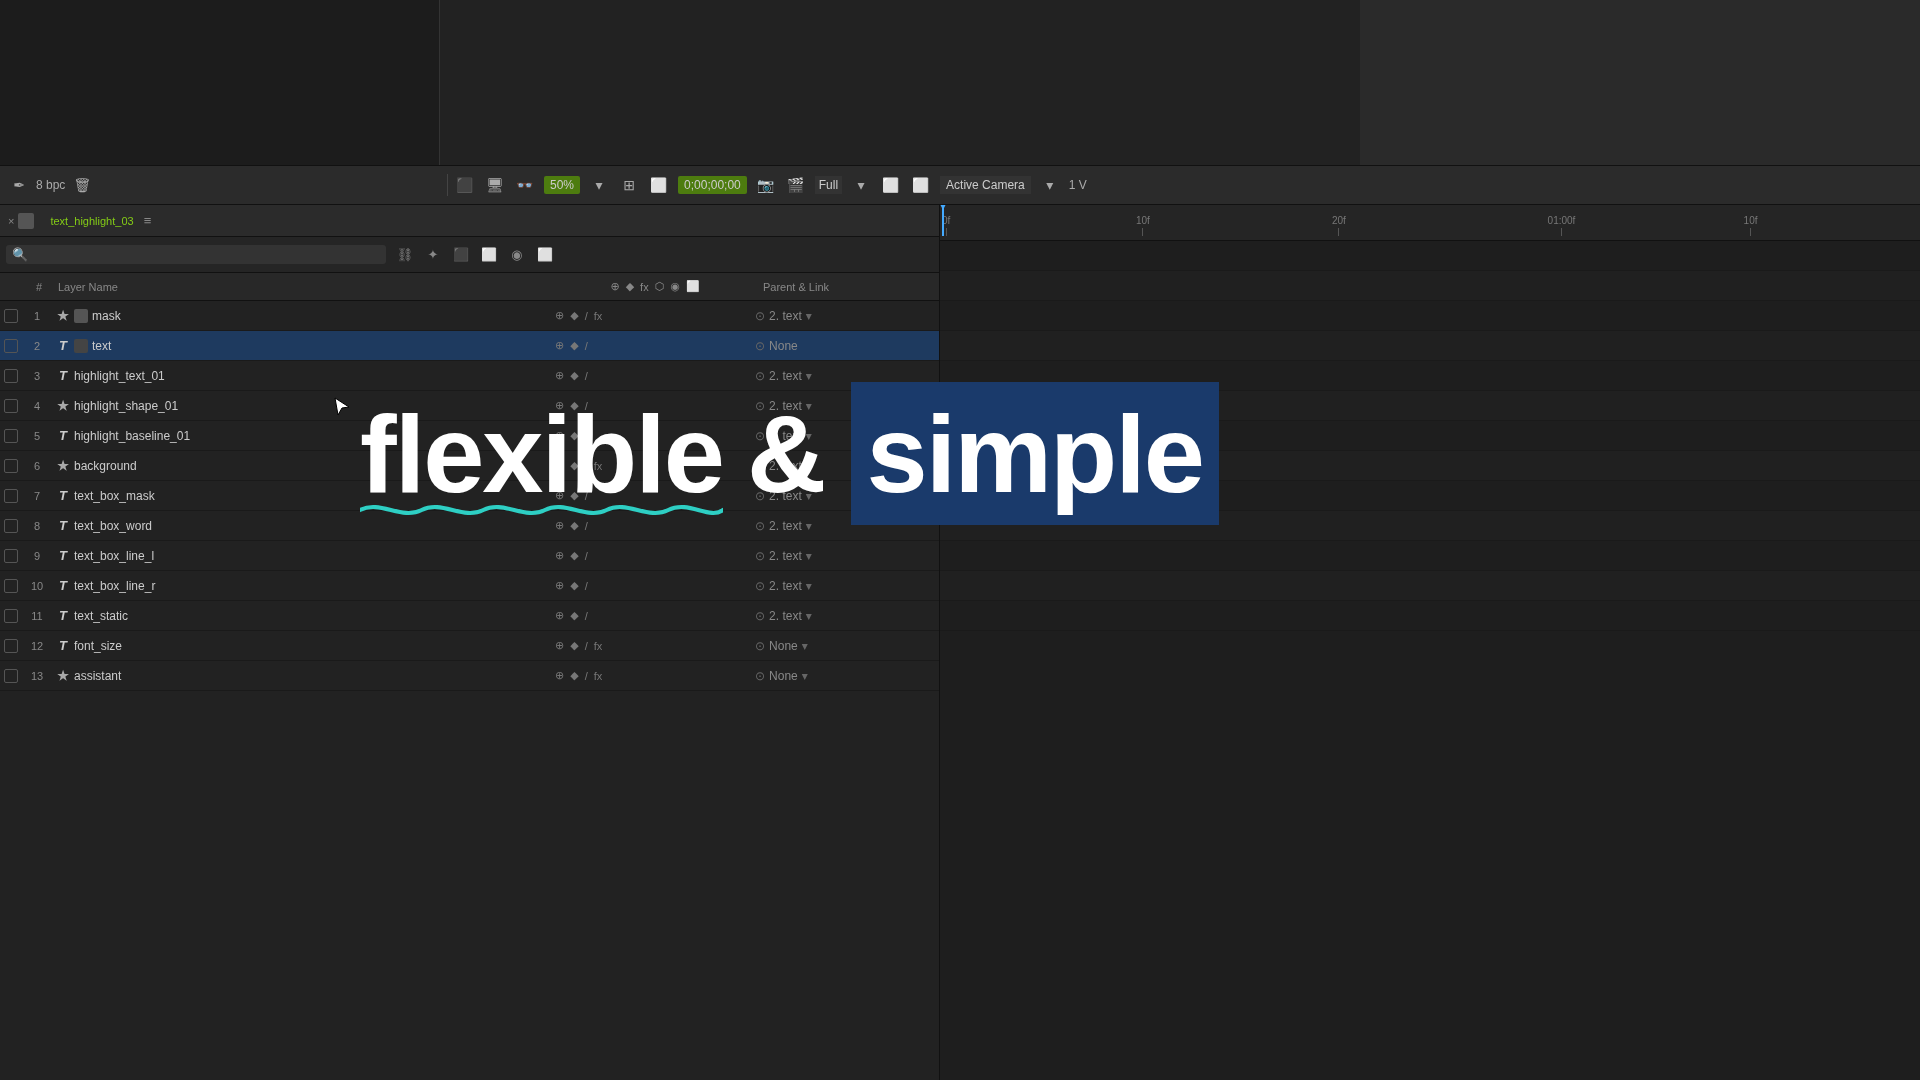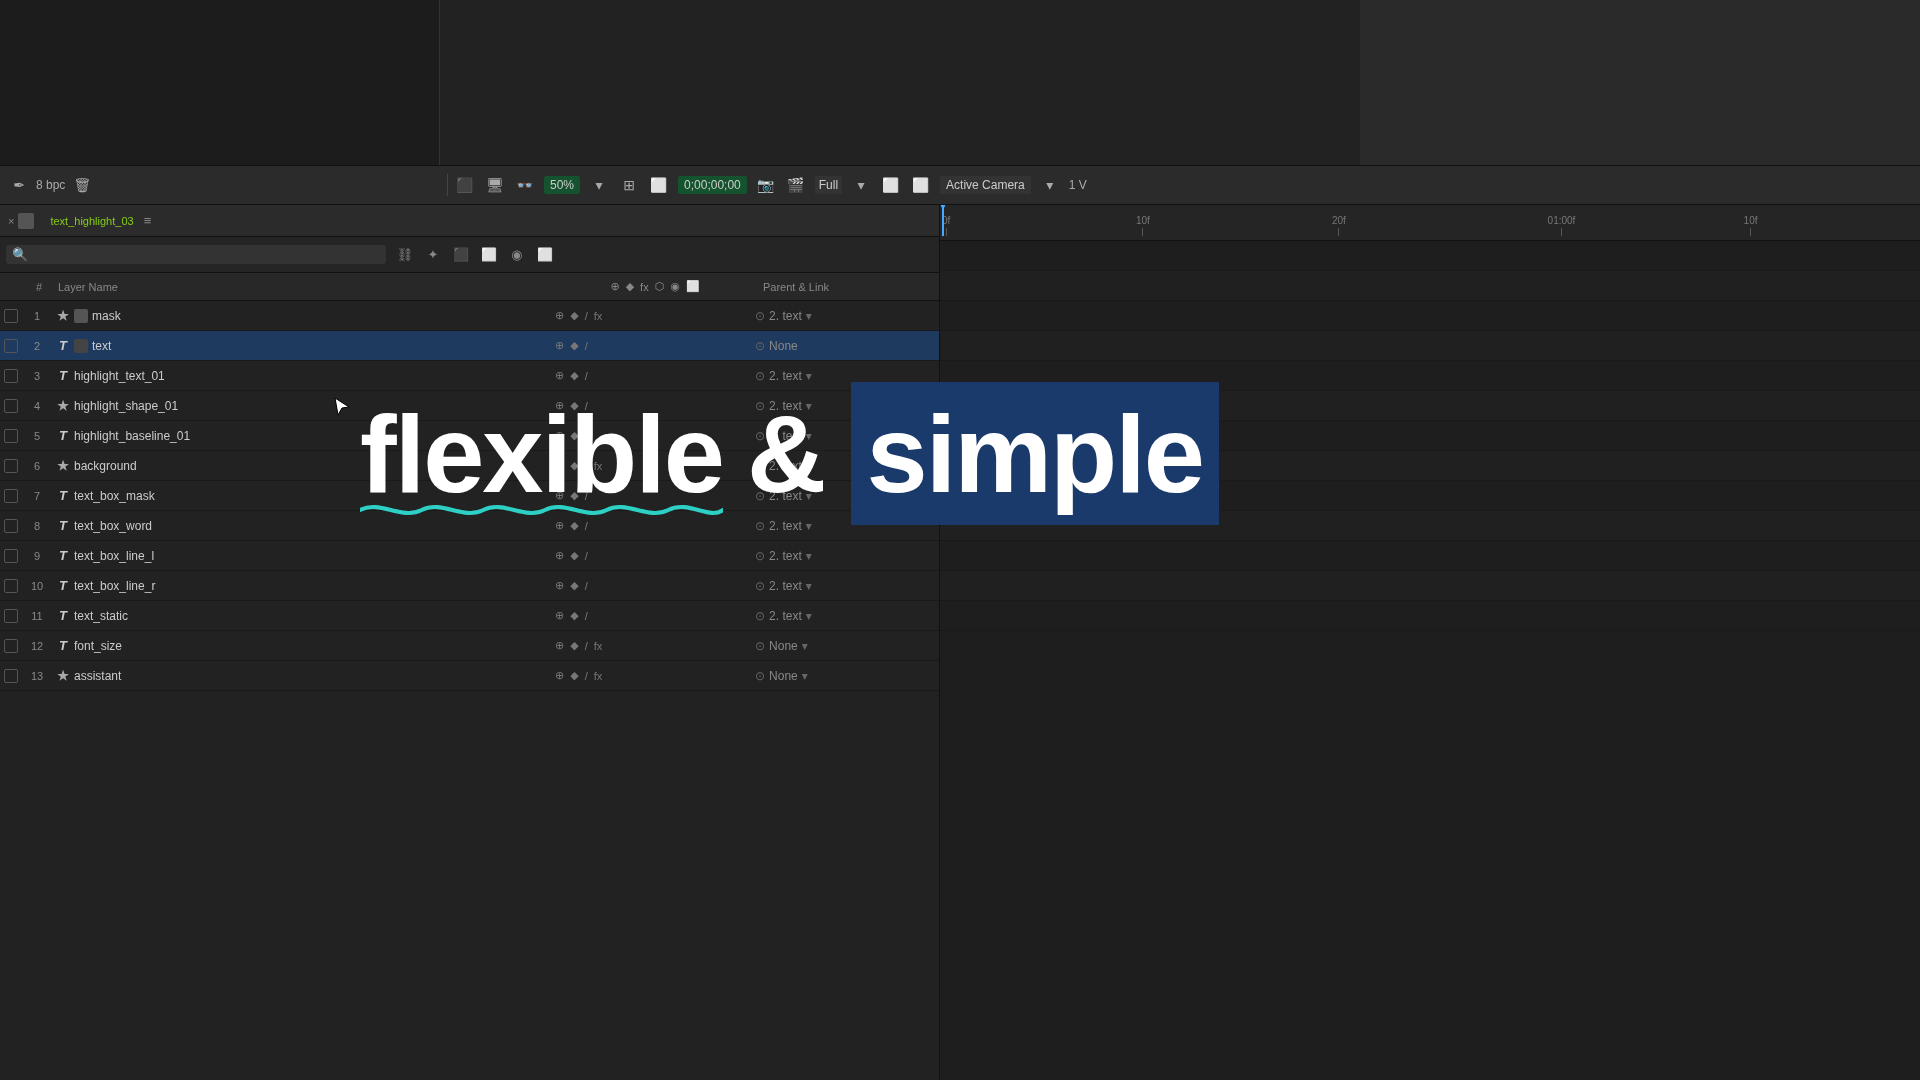--- a/index.html
+++ b/index.html
@@ -72,21 +72,21 @@
       cursor: pointer;
       font-size: 14px;
     }
     .bpc-label {
       color: #aaa;
       font-size: 12px;
     }
     .timecode {
       color: #ccc;
       font-size: 12px;
-      background: #14532d;
+      background: #4d7c0f;
       padding: 2px 6px;
       border-radius: 2px;
     }
     .camera-select {
       color: #ccc;
       font-size: 12px;
       background: #333;
       border: none;
       padding: 2px 6px;
       cursor: pointer;

